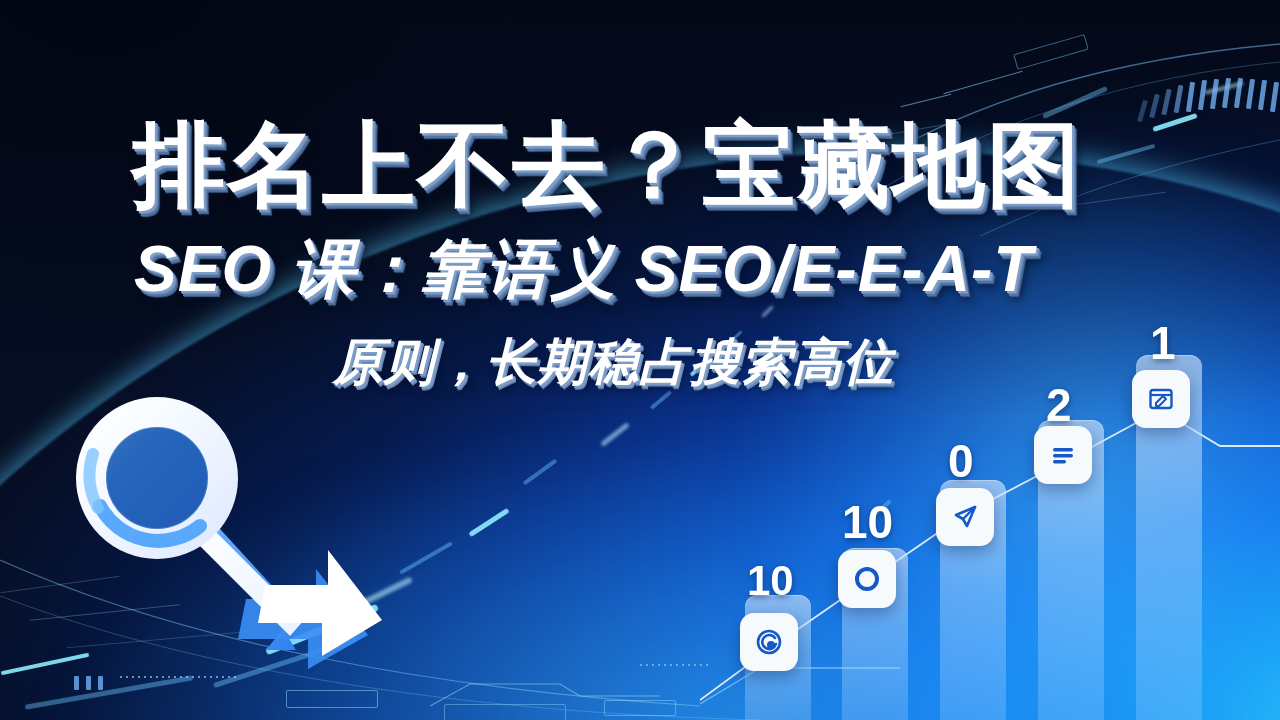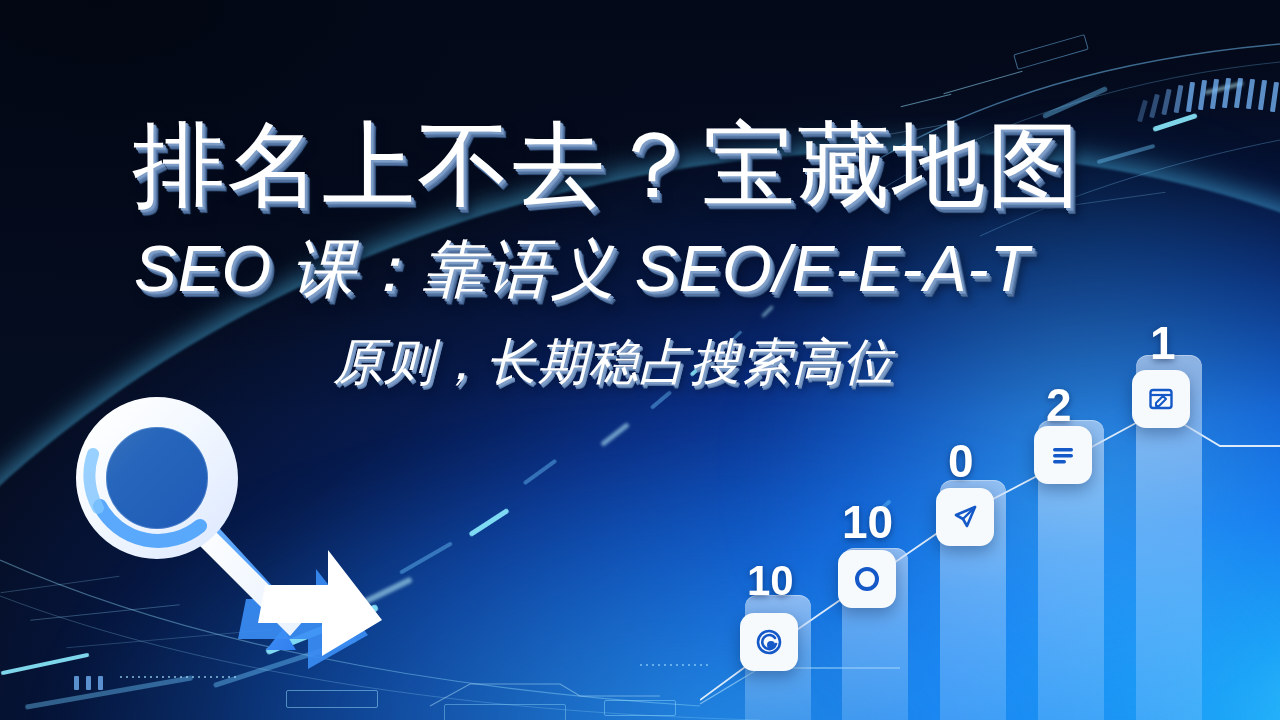--- a/index.html
+++ b/index.html
@@ -76,21 +76,21 @@
   
   .hud{position:absolute;border:1px solid rgba(135,210,255,.55);border-radius:2px;}
   .hudline{position:absolute;height:1px;background:rgba(150,220,255,.55);}
   .tickbar{position:absolute;width:5px;background:rgba(120,185,255,.75);border-radius:1px;}
   .dotline{position:absolute;height:2px;
     background:repeating-linear-gradient(90deg, rgba(170,230,255,.85) 0 2px, rgba(0,0,0,0) 2px 6px);}
 
   
   #titles{position:absolute;left:0;top:0;width:1280px;}
   .tline{
-    color:#ffffff;white-space:nowrap;font-weight:400;
+    color:#ffffff;white-space:nowrap;font-weight:700;
     text-shadow:
       2px 2px 0 #7f9ec7, 3px 3px 0 #6b8cbb, 4px 5px 0 #52739f,
       5px 6px 1px #3f5f8b, 6px 8px 10px rgba(4,12,34,.75);
   }
   #title1{
     position:absolute;left:132px;top:119px;
     font-size:93px;letter-spacing:2px;line-height:1;
   }
   #title2{
     position:absolute;left:134px;top:237px;

